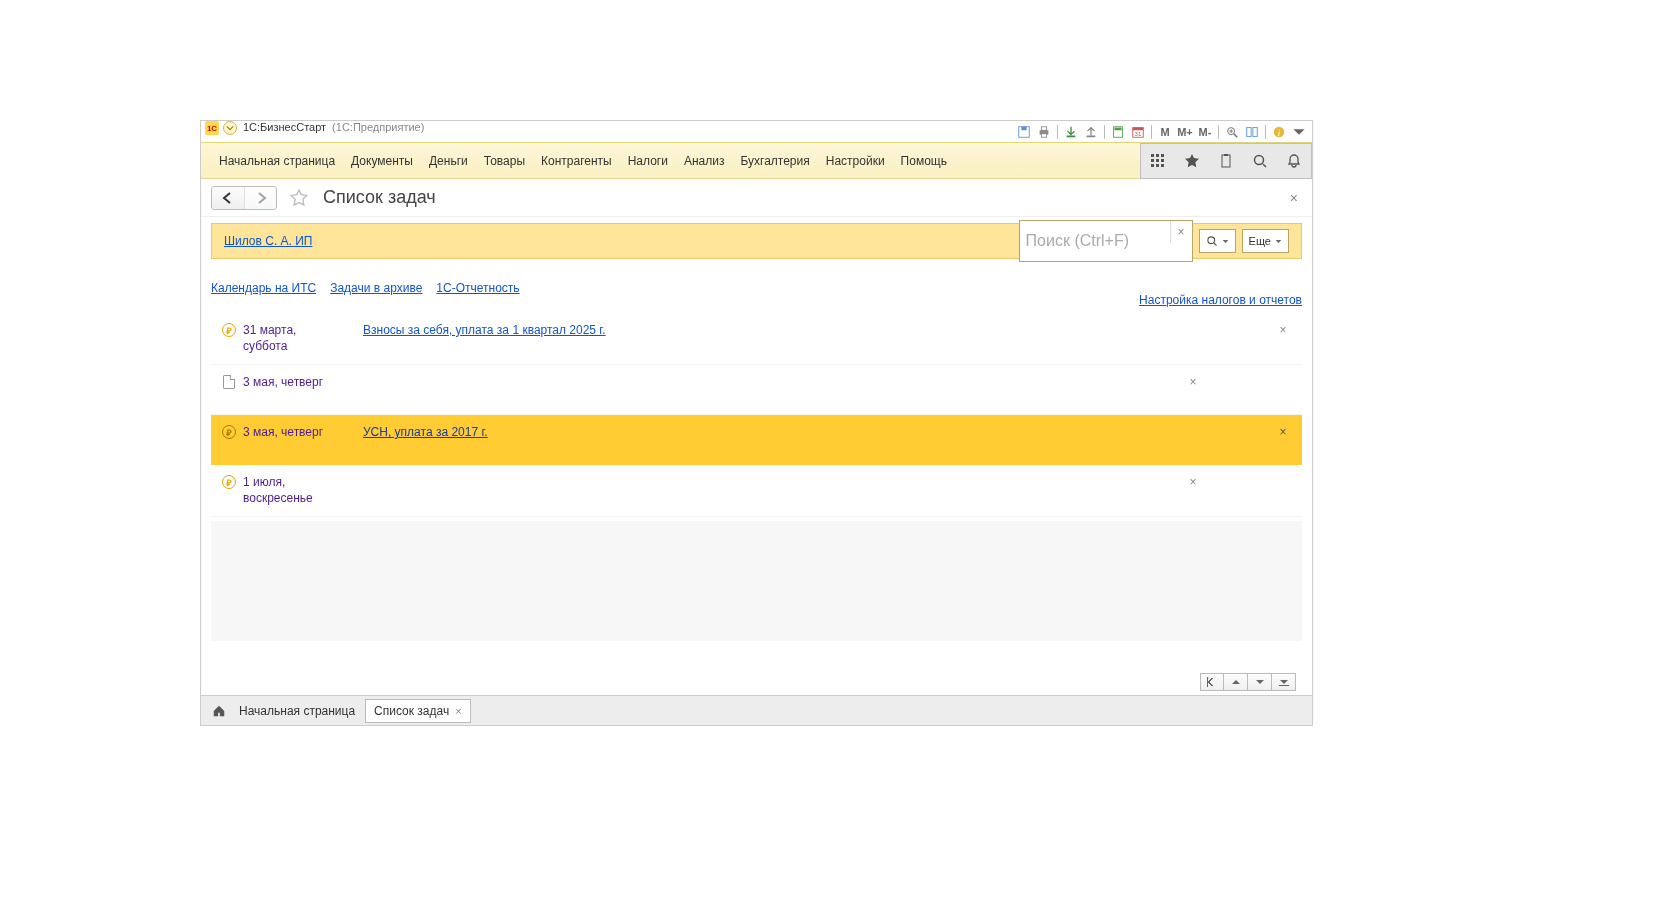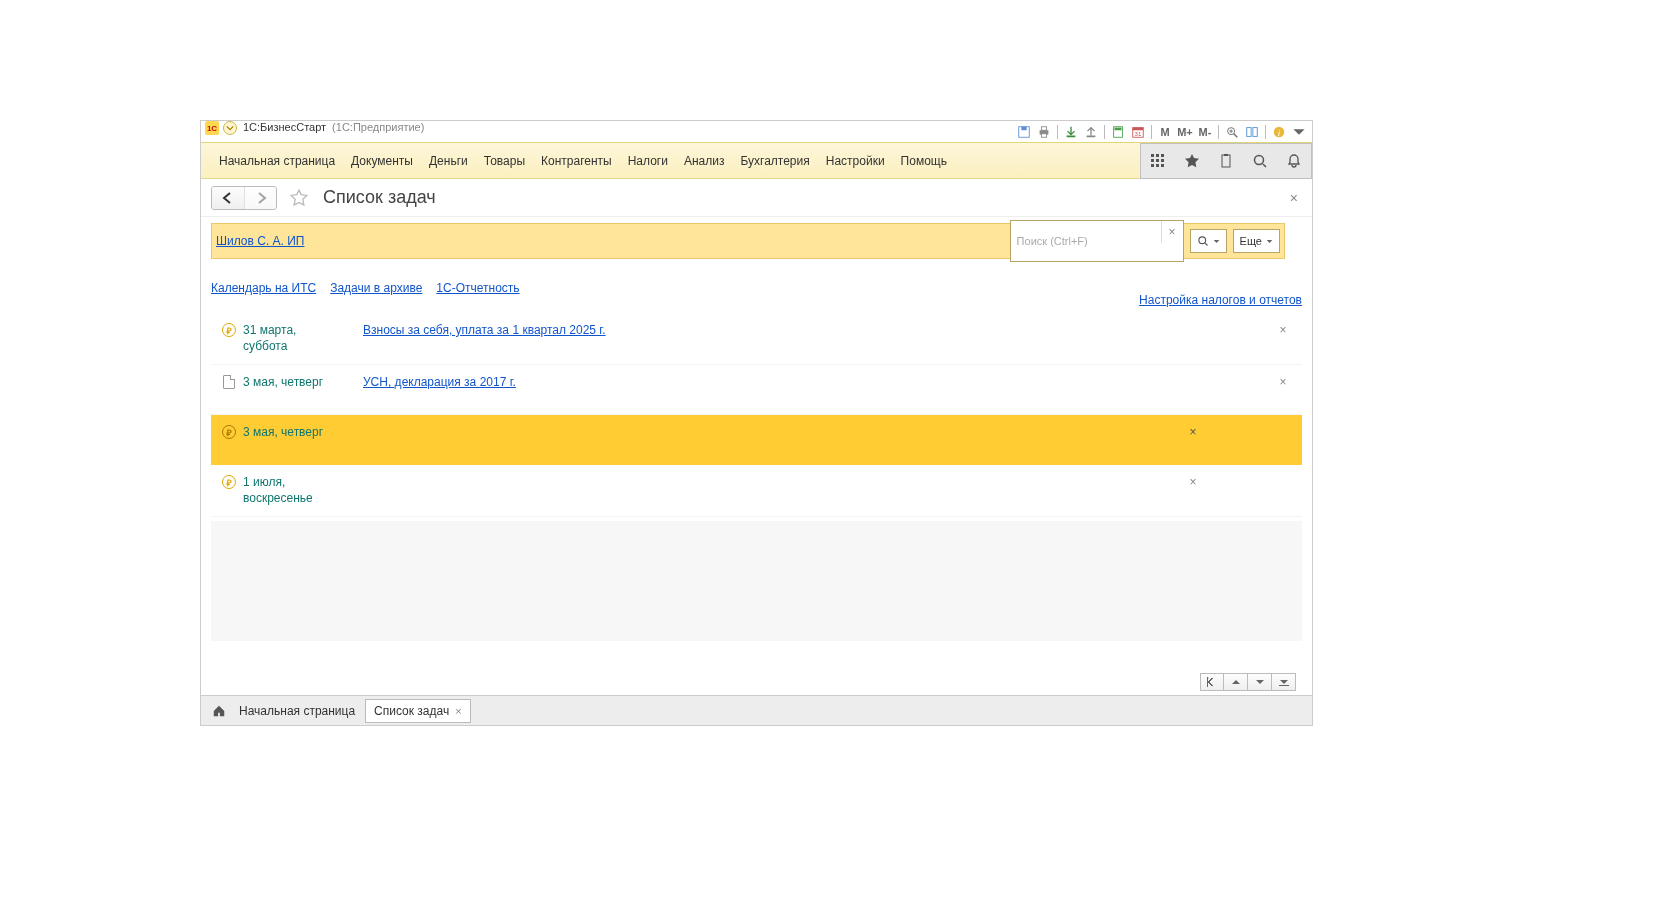--- a/index.html
+++ b/index.html
@@ -28,43 +28,43 @@
   .page-head { height: 38px; display: flex; align-items: center; padding: 0 10px; border-bottom: 1px solid #eee; gap: 8px; }
   .nav-btn-group { display: flex; border: 1px solid #bbb; border-radius: 3px; overflow: hidden; }
   .nav-btn { width: 32px; height: 22px; background: linear-gradient(#fdfdfd,#efefef); display: flex; align-items: center; justify-content: center; cursor: pointer; }
   .nav-btn + .nav-btn { border-left: 1px solid #bbb; }
   .nav-btn.disabled { opacity: .45; cursor: default; }
   .star-icon { width: 20px; height: 20px; display: flex; align-items: center; justify-content: center; color: #bbb; margin-left: 4px; }
   .page-title { font-size: 18px; color: #444; margin-left: 6px; }
   .page-close { margin-left: auto; font-size: 14px; color: #888; cursor: pointer; padding: 2px 4px; }
 
   
-  .orgbar { height: 36px; background: #ffe59a; border: 1px solid #e9c86a; margin: 6px 27px 0 10px; display: flex; align-items: center; padding: 0 4px; gap: 6px; }
+  .orgbar { height: 36px; background: #ffe59a; border: 1px solid #e9c86a; margin: 6px 10px 0 10px; display: flex; align-items: center; padding: 0 12px; gap: 6px; }
   .org-link { color: #1155cc; text-decoration: underline; font-size: 12px; cursor: pointer; }
   .orgbar-right { margin-left: auto; display: flex; align-items: center; gap: 6px; }
   .search-group { display: flex; border: 1px solid #b7a565; background: #fff; }
-  .search-input { border: none; outline: none; height: 40px; width: 150px; padding: 0 6px; font-size: 11px; color: #888; }
+  .search-input { border: none; outline: none; height: 40px; width: 150px; padding: 0 6px; font-size: 16px; color: #888; }
   .search-input::placeholder { color: #aaa; }
   .search-clear { width: 22px; height: 22px; display: flex; align-items: center; justify-content: center; color: #888; cursor: pointer; border-left: 1px solid #ddd; }
   .btn-small { height: 24px; border: 1px solid #b7a565; background: #fff; display: flex; align-items: center; padding: 0 6px; gap: 4px; font-size: 11px; cursor: pointer; }
 
   
   .linksrow { display: flex; align-items: center; padding: 10px 10px 6px 10px; gap: 14px; font-size: 12px; }
   .linksrow a { color: #1155cc; text-decoration: underline; cursor: pointer; }
   .linksrow-right { margin-left: auto; margin-top: 24px; }
 
   
   .task-area { flex: 1 1 auto; overflow: auto; padding: 0 10px 10px 10px; }
   .task-row { display: grid; grid-template-columns: 28px 120px 1fr 150px 30px; align-items: flex-start; padding: 10px 4px; font-size: 12px; border-bottom: 1px solid #f4f4f4; min-height: 50px; }
   .task-row.selected { background: #ffcc33; border-bottom-color: #ffcc33; }
   .task-icon { display: flex; align-items: flex-start; justify-content: center; }
   .ruble-icon { width: 14px; height: 14px; border: 1px solid #e0a500; border-radius: 50%; color: #e0a500; font-size: 9px; font-weight: bold; display: flex; align-items: center; justify-content: center; }
   .doc-icon { width: 12px; height: 14px; border: 1px solid #999; border-radius: 1px; position: relative; }
   .doc-icon::after { content: ""; position: absolute; right: -1px; top: -1px; width: 4px; height: 4px; background: #fff; border-left: 1px solid #999; border-bottom: 1px solid #999; }
-  .task-date { color: #0f766e; line-height: 1.3; }
+  .task-date { color: #4c1d95; line-height: 1.3; }
   .task-title { color: #1155cc; text-decoration: underline; cursor: pointer; }
   .task-row.selected .task-title { color: #1a3a8a; }
   .task-close { color: #888; cursor: pointer; text-align: center; font-size: 12px; }
   .task-row.selected .task-close { color: #555; }
   .task-area-footer-space { height: 120px; background: #f7f7f7; margin-top: 4px; }
 
   
   .bottom-strip { display: flex; justify-content: flex-end; padding: 4px 16px; }
   .pager { display: flex; }
   .pager-btn { width: 24px; height: 18px; border: 1px solid #bbb; background: linear-gradient(#fdfdfd,#efefef); display: flex; align-items: center; justify-content: center; cursor: pointer; }
@@ -286,30 +286,30 @@
       <a class="task-title">Взносы за себя, уплата за 1 квартал 2025 г.</a>
       <div></div>
       <div class="task-close">×</div>
     </div>
 
     <div class="task-row">
       <div class="task-icon">
           <div class="doc-icon"></div>
         </div>
       <div class="task-date"><span>3 мая, четверг</span></div>
-      <a class="task-title">УСН, декларация за 2017 г.</a>
       <div></div>
       <div class="task-close">×</div>
     </div>
 
     <div class="task-row selected">
       <div class="task-icon">
           <div class="ruble-icon" style="border-color:#a87800;color:#a87800;">₽</div>
         </div>
       <div class="task-date"><span>3 мая, четверг</span></div>
+      <a class="task-title">УСН, уплата за 2017 г.</a>
       <div></div>
       <div class="task-close">×</div>
     </div>
 
     <div class="task-row">
       <div class="task-icon">
           <div class="ruble-icon">₽</div>
         </div>
       <div class="task-date"><span>1 июля,</span><br><span>воскресенье</span></div>
       <div></div>

